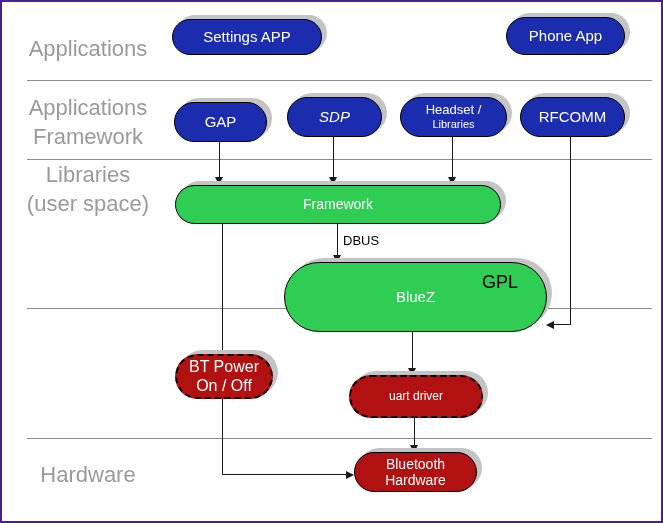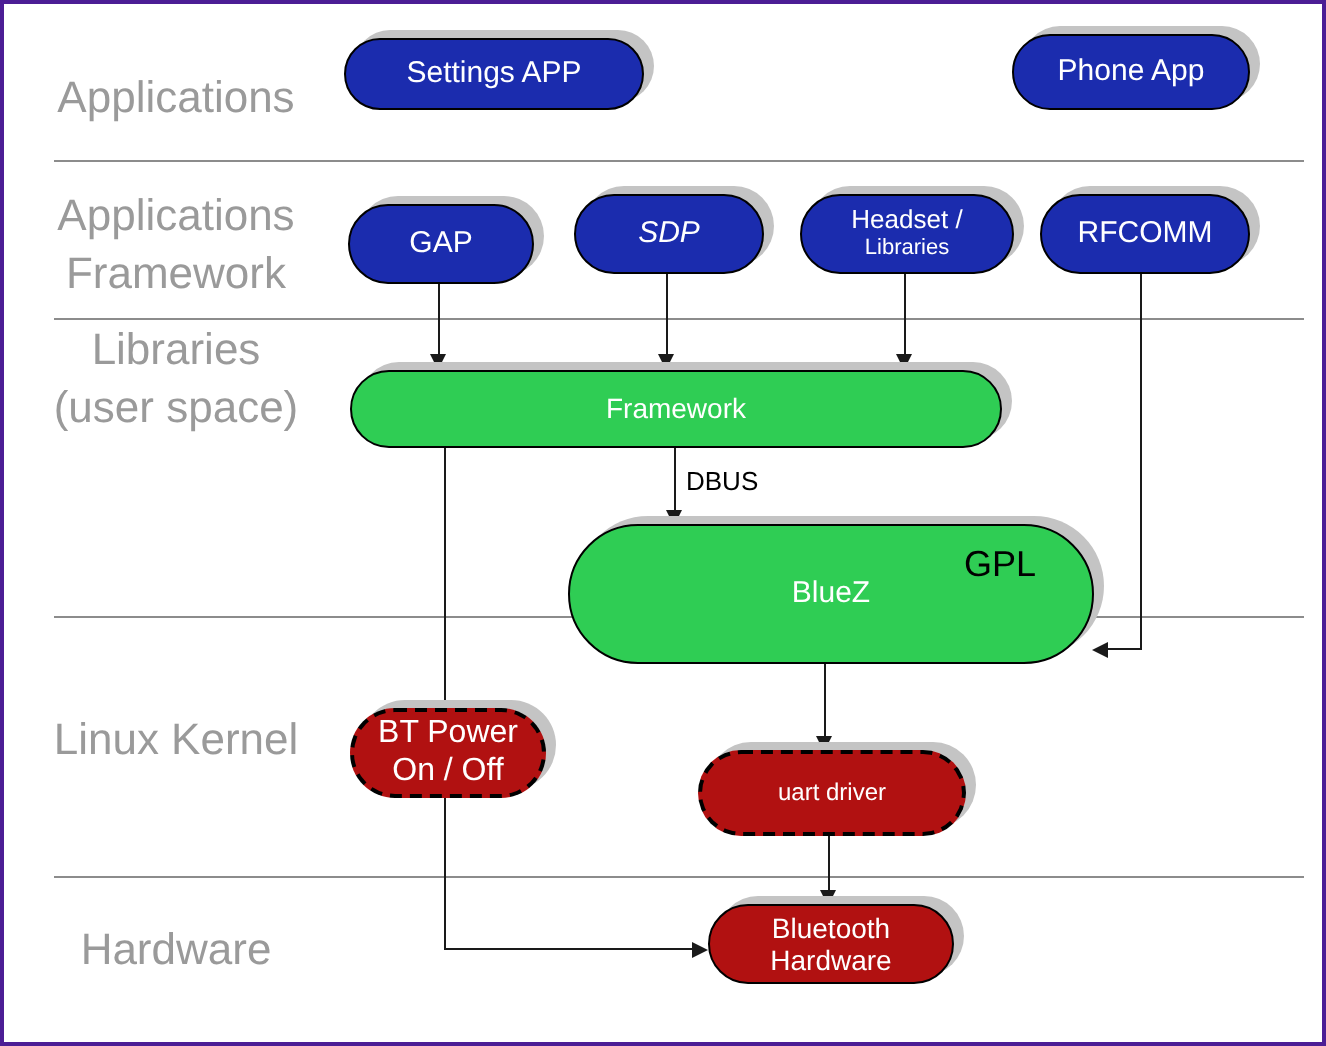--- a/index.html
+++ b/index.html
@@ -66,23 +66,20 @@
   <div class="layer-label" style="top:32px;">
     <div>Applications</div>
   </div>
   <div class="layer-label" style="top:91px;">
     <div>Applications</div>
     <div>Framework</div>
   </div>
   <div class="layer-label" style="top:158px;">
     <div>Libraries</div>
     <div>(user space)</div>
-  </div>
-  <div class="layer-label" style="top:353px;">
-    <div>Linux Kernel</div>
   </div>
   <div class="layer-label" style="top:458px;">
     <div>Hardware</div>
   </div>
 
   <div class="vline" style="left:217px;top:133px;height:43px;"></div>
   <div class="arrow-down" style="left:213px;top:175px;"></div>
 
   <div class="vline" style="left:331px;top:133px;height:43px;"></div>
   <div class="arrow-down" style="left:327px;top:175px;"></div>

